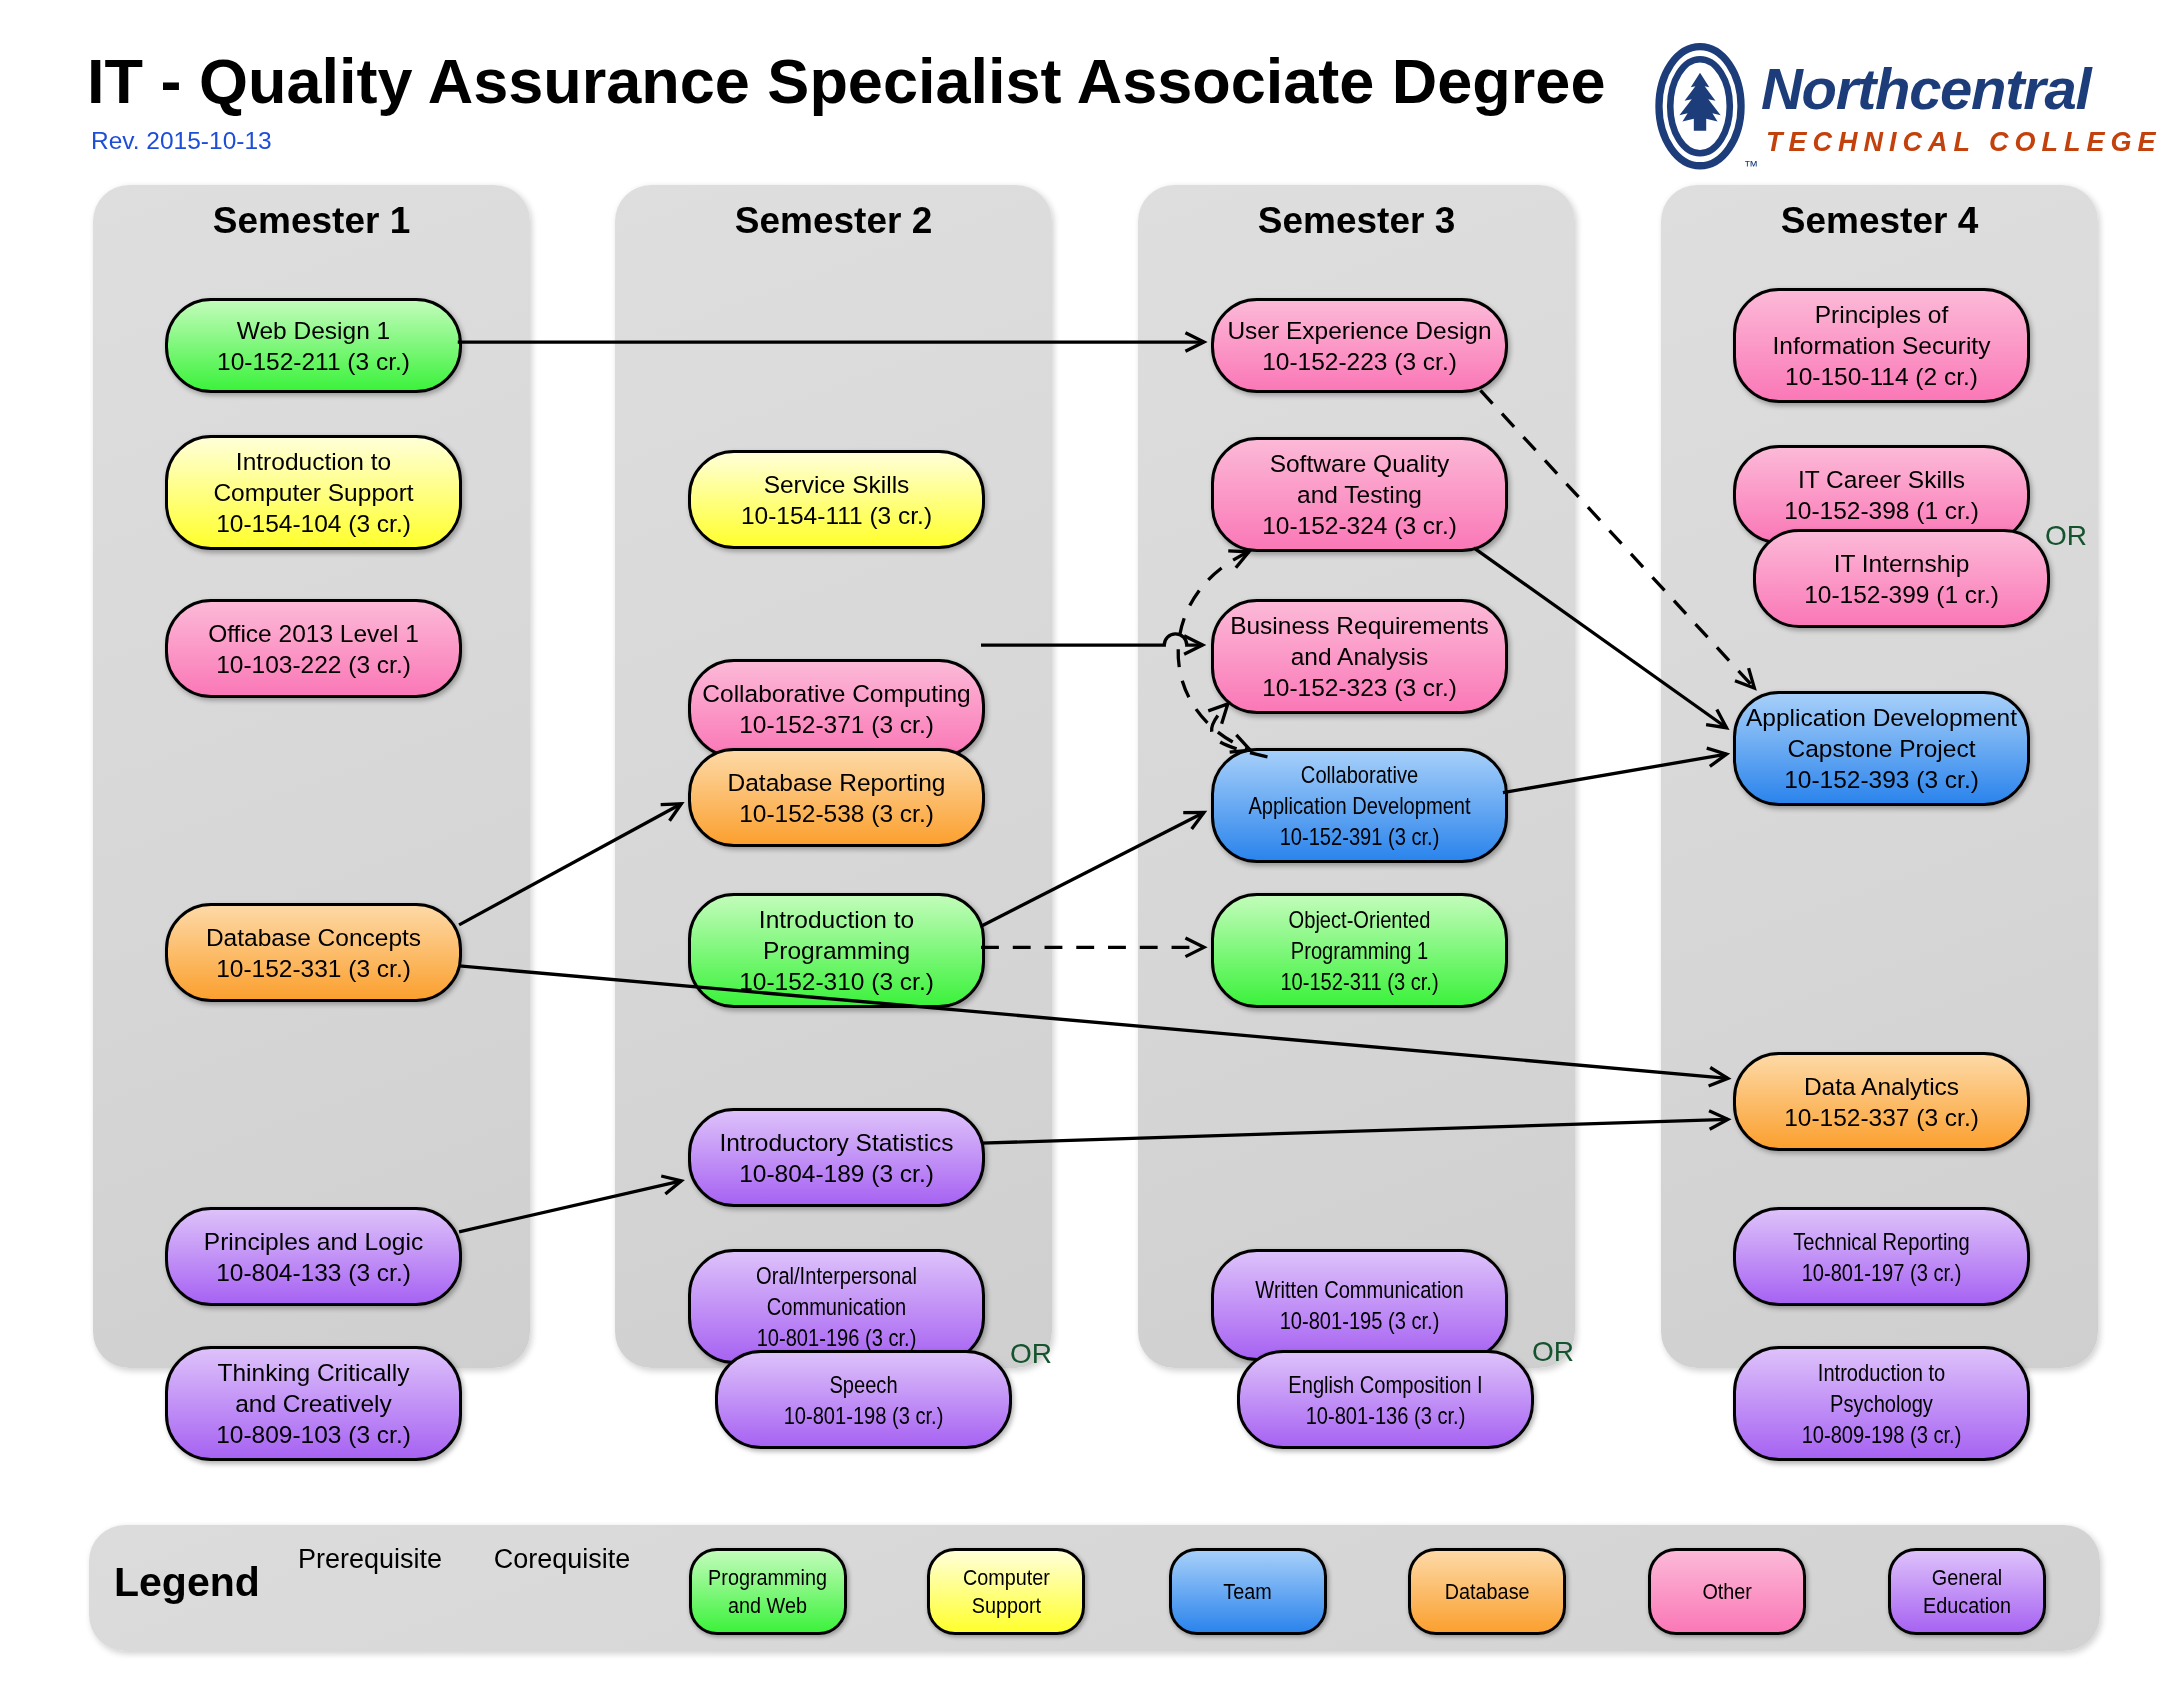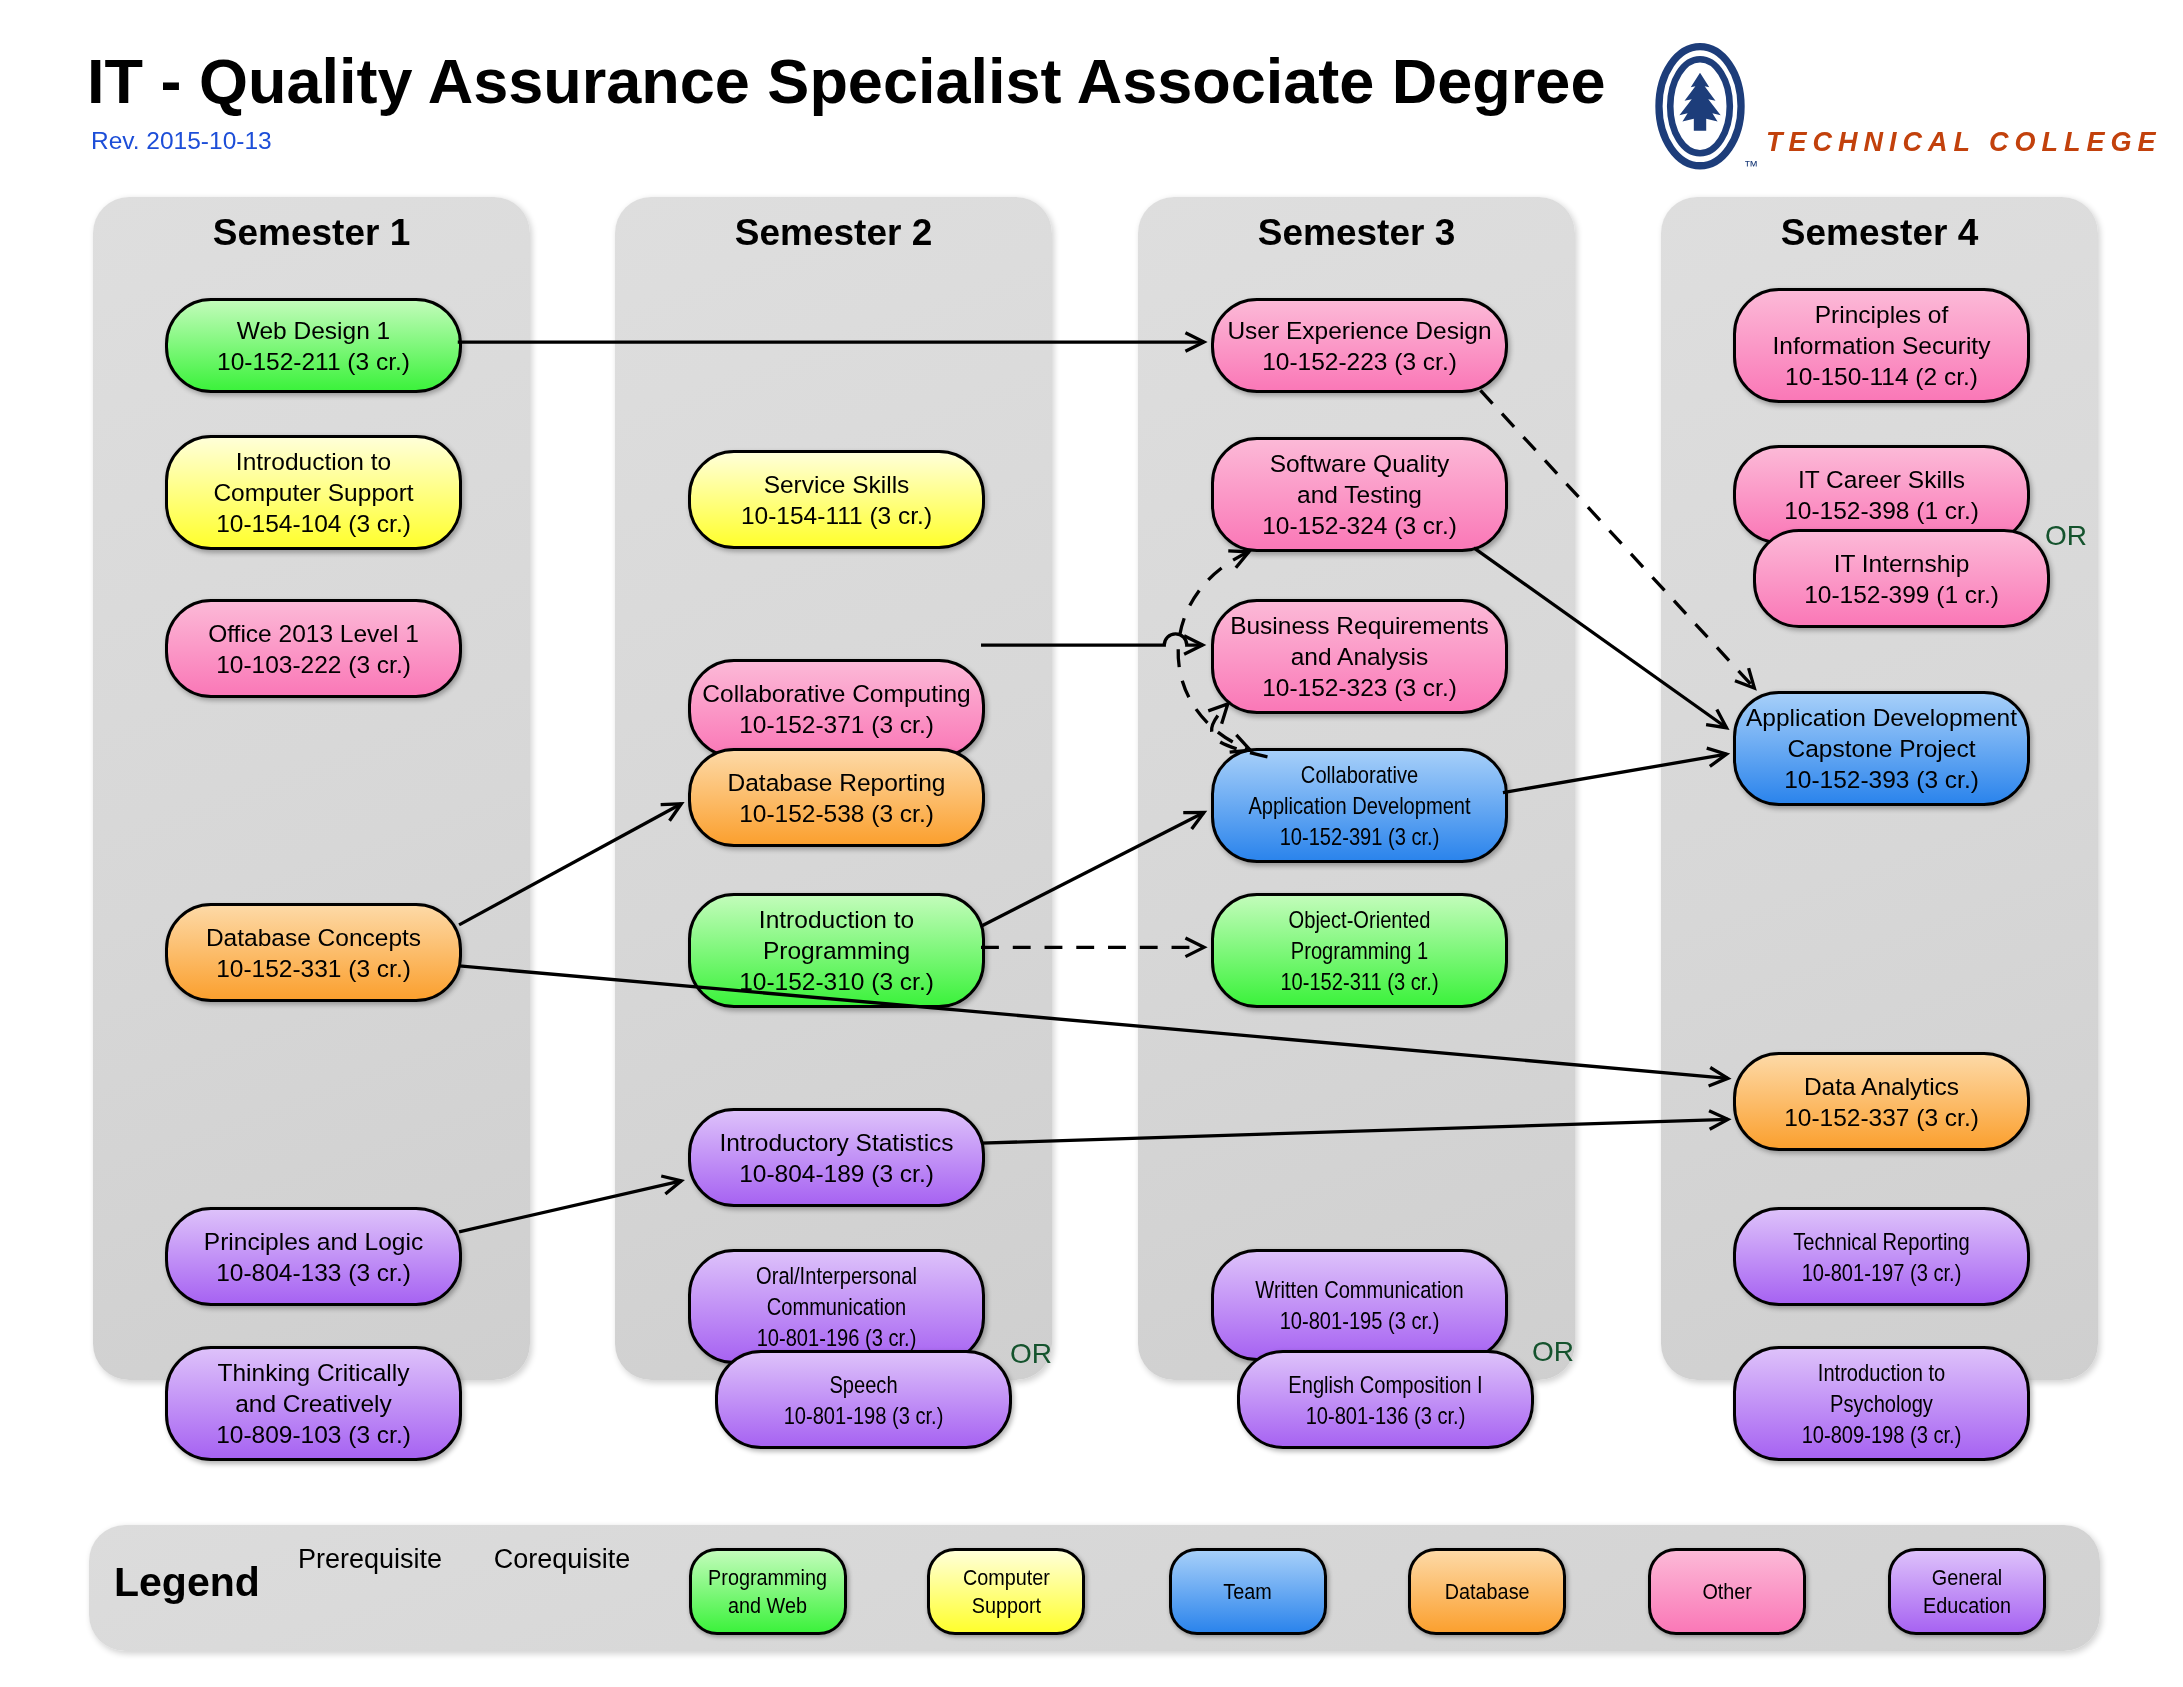--- a/index.html
+++ b/index.html
@@ -9,21 +9,21 @@
         color:#000;letter-spacing:0;white-space:nowrap;}
   .rev{position:absolute;left:91px;top:127px;font-size:24.5px;color:#1d4ed8;}
   .logo{position:absolute;left:1639px;top:40px;width:490px;height:139px;}
   .logo svg{position:absolute;left:0;top:0;}
   .logo-brand{position:absolute;left:122px;top:14.6px;font-size:58px;font-weight:bold;
         font-style:italic;letter-spacing:-1.3px;white-space:nowrap;}
   .logo-brand-sub{position:absolute;left:127px;top:87px;font-size:27px;font-weight:bold;
         font-style:italic;letter-spacing:6px;white-space:nowrap;}
   .column{position:absolute;top:185px;height:1183px;width:437px;border-radius:36px;
         background:linear-gradient(160deg,#dedede 0%,#d7d7d7 55%,#cfcfcf 100%);
-        box-shadow:2px 2.6px 6.6px rgba(0,0,0,0.18);margin-top:12px;}
+        box-shadow:2px 2.6px 6.6px rgba(0,0,0,0.18);}
   .col-header{position:absolute;top:14.6px;left:0;width:100%;text-align:center;
         font-size:37px;font-weight:bold;color:#000;}
   .course{position:absolute;border:3.3px solid #000;border-radius:46px;
         display:flex;align-items:center;justify-content:center;text-align:center;
         box-shadow:2px 2.6px 5.3px rgba(0,0,0,0.30);}
   .course-text{width:100%;}
   .course-text.condensed{transform:scaleX(0.82);transform-origin:50% 50%;white-space:nowrap;}
   .ln{font-size:24.5px;line-height:31px;color:#000;white-space:nowrap;}
   .or-label{position:absolute;transform:translate(-50%,-50%);font-size:28px;
         font-weight:normal;color:#14532d;}
@@ -50,20 +50,21 @@
 
   <div class="logo">
     <svg width="126" height="139" viewBox="0 0 190 210">
       <ellipse cx="92" cy="100" rx="62" ry="90" fill="none" stroke="#1d3d7a" stroke-width="11"></ellipse>
       <ellipse cx="92" cy="100" rx="45" ry="71" fill="#ffffff" stroke="#1d3d7a" stroke-width="10"></ellipse>
       <g transform="translate(92,98) scale(0.78)" fill="#1d3d7a">
         <path d="M0,-62 L18,-34 9,-36 30,-8 16,-11 40,20 24,16 34,32 12,27 12,50 -12,50 -12,27 -34,32 -24,16 -40,20 -16,-11 -30,-8 -9,-36 -18,-34 Z"></path>
       </g>
       <text x="158" y="198" font-size="22" fill="#1d3d7a">™</text>
     </svg>
+    <div class="logo-brand" style="color: rgb(29, 61, 122);">Northcentral</div>
     <div class="logo-brand-sub" style="color: #c2410c; text-align: right;">TECHNICAL COLLEGE</div>
   </div>
 
   <div id="columns">
       <div class="column" style="left: 93px;">
         <div class="col-header">Semester 1</div>
       </div>
       <div class="course" style="left: 165px; top: 298px; width: 291px; height: 89px; background: linear-gradient(rgb(194, 252, 186), rgb(60, 242, 60));">
         <div class="course-text">
           <div class="ln">Web Design 1</div>

